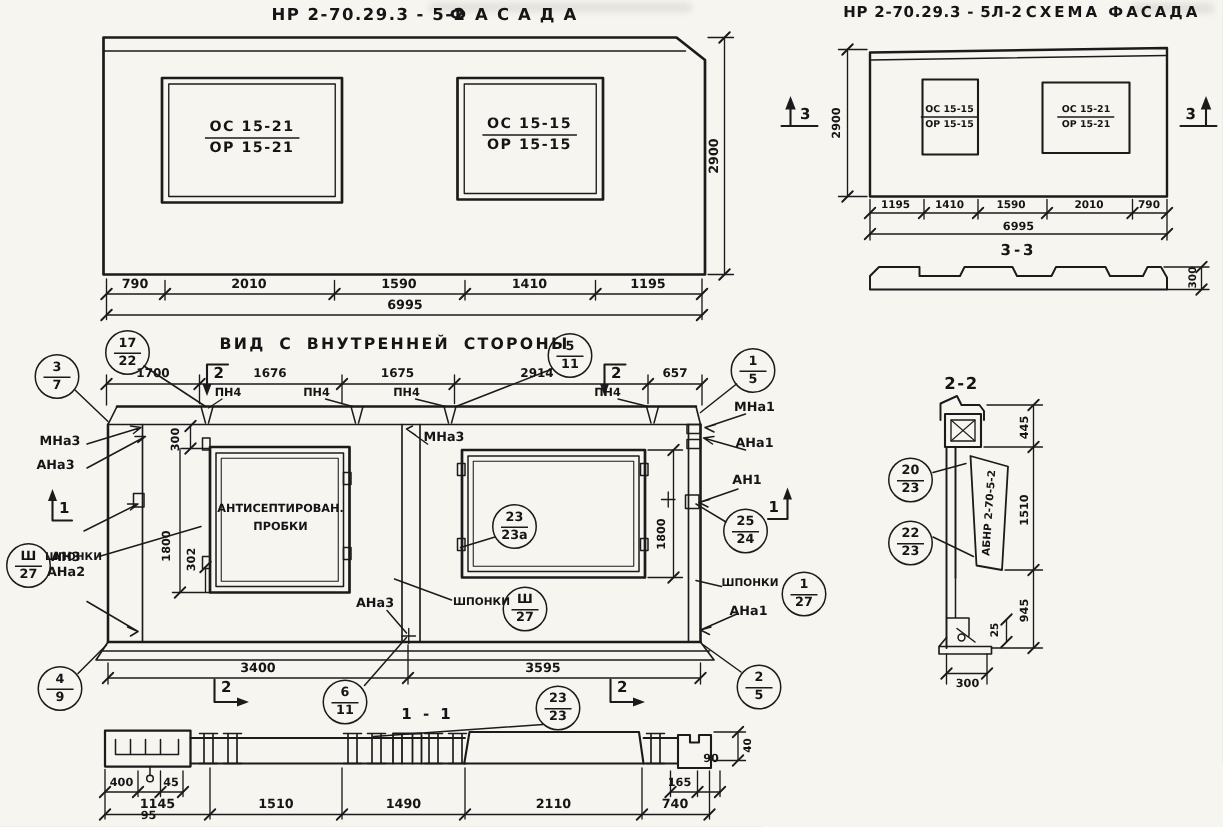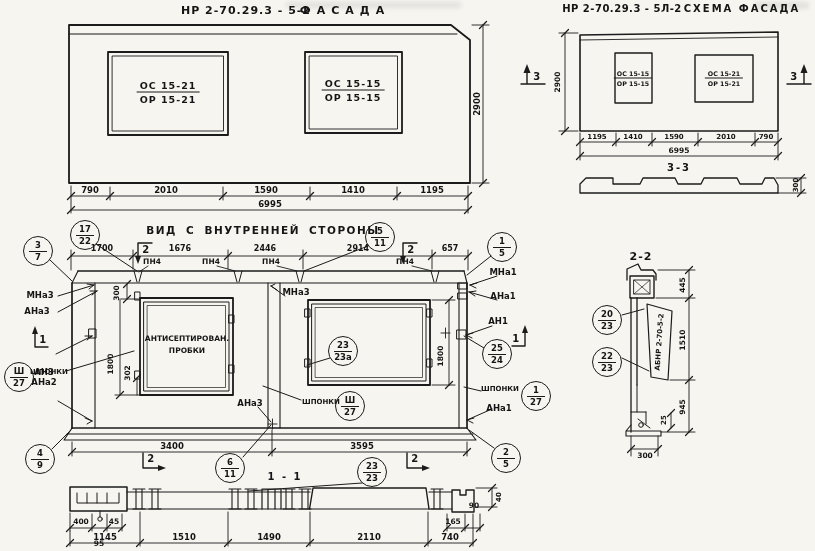--- a/index.html
+++ b/index.html
@@ -178,21 +178,21 @@
   <span class="t s7" style="left:726px;top:137px">2010</span>
   <span class="t s7" style="left:766px;top:137px">790</span>
   <span class="t s75" style="left:679px;top:151px">6995</span>
   <span class="t s75 rot" style="left:558px;top:82px">2900</span>
   <span class="t s10 sp2" style="left:679px;top:168px">3-3</span>
   <span class="t s7 rot" style="left:796px;top:185px">300</span>
 
   <span class="t s105" style="left:263px;top:230px">ВИД С ВНУТРЕННЕЙ СТОРОНЫ</span>
   <span class="t s8" style="left:102px;top:249px">1700</span>
   <span class="t s8" style="left:180px;top:249px">1676</span>
-  <span class="t s8" style="left:265px;top:249px">2446</span>
+  <span class="t s8" style="left:265px;top:249px">1675</span>
   <span class="t s8" style="left:358px;top:249px">2914</span>
   <span class="t s8" style="left:450px;top:249px">657</span>
   <span class="t s75" style="left:152px;top:262px">ПН4</span>
   <span class="t s75" style="left:211px;top:262px">ПН4</span>
   <span class="t s75" style="left:271px;top:262px">ПН4</span>
   <span class="t s75" style="left:405px;top:262px">ПН4</span>
   <span class="t s10" style="left:146px;top:250px">2</span>
   <span class="t s10" style="left:411px;top:250px">2</span>
   <span class="t s10" style="left:151px;top:459px">2</span>
   <span class="t s10" style="left:415px;top:459px">2</span>

